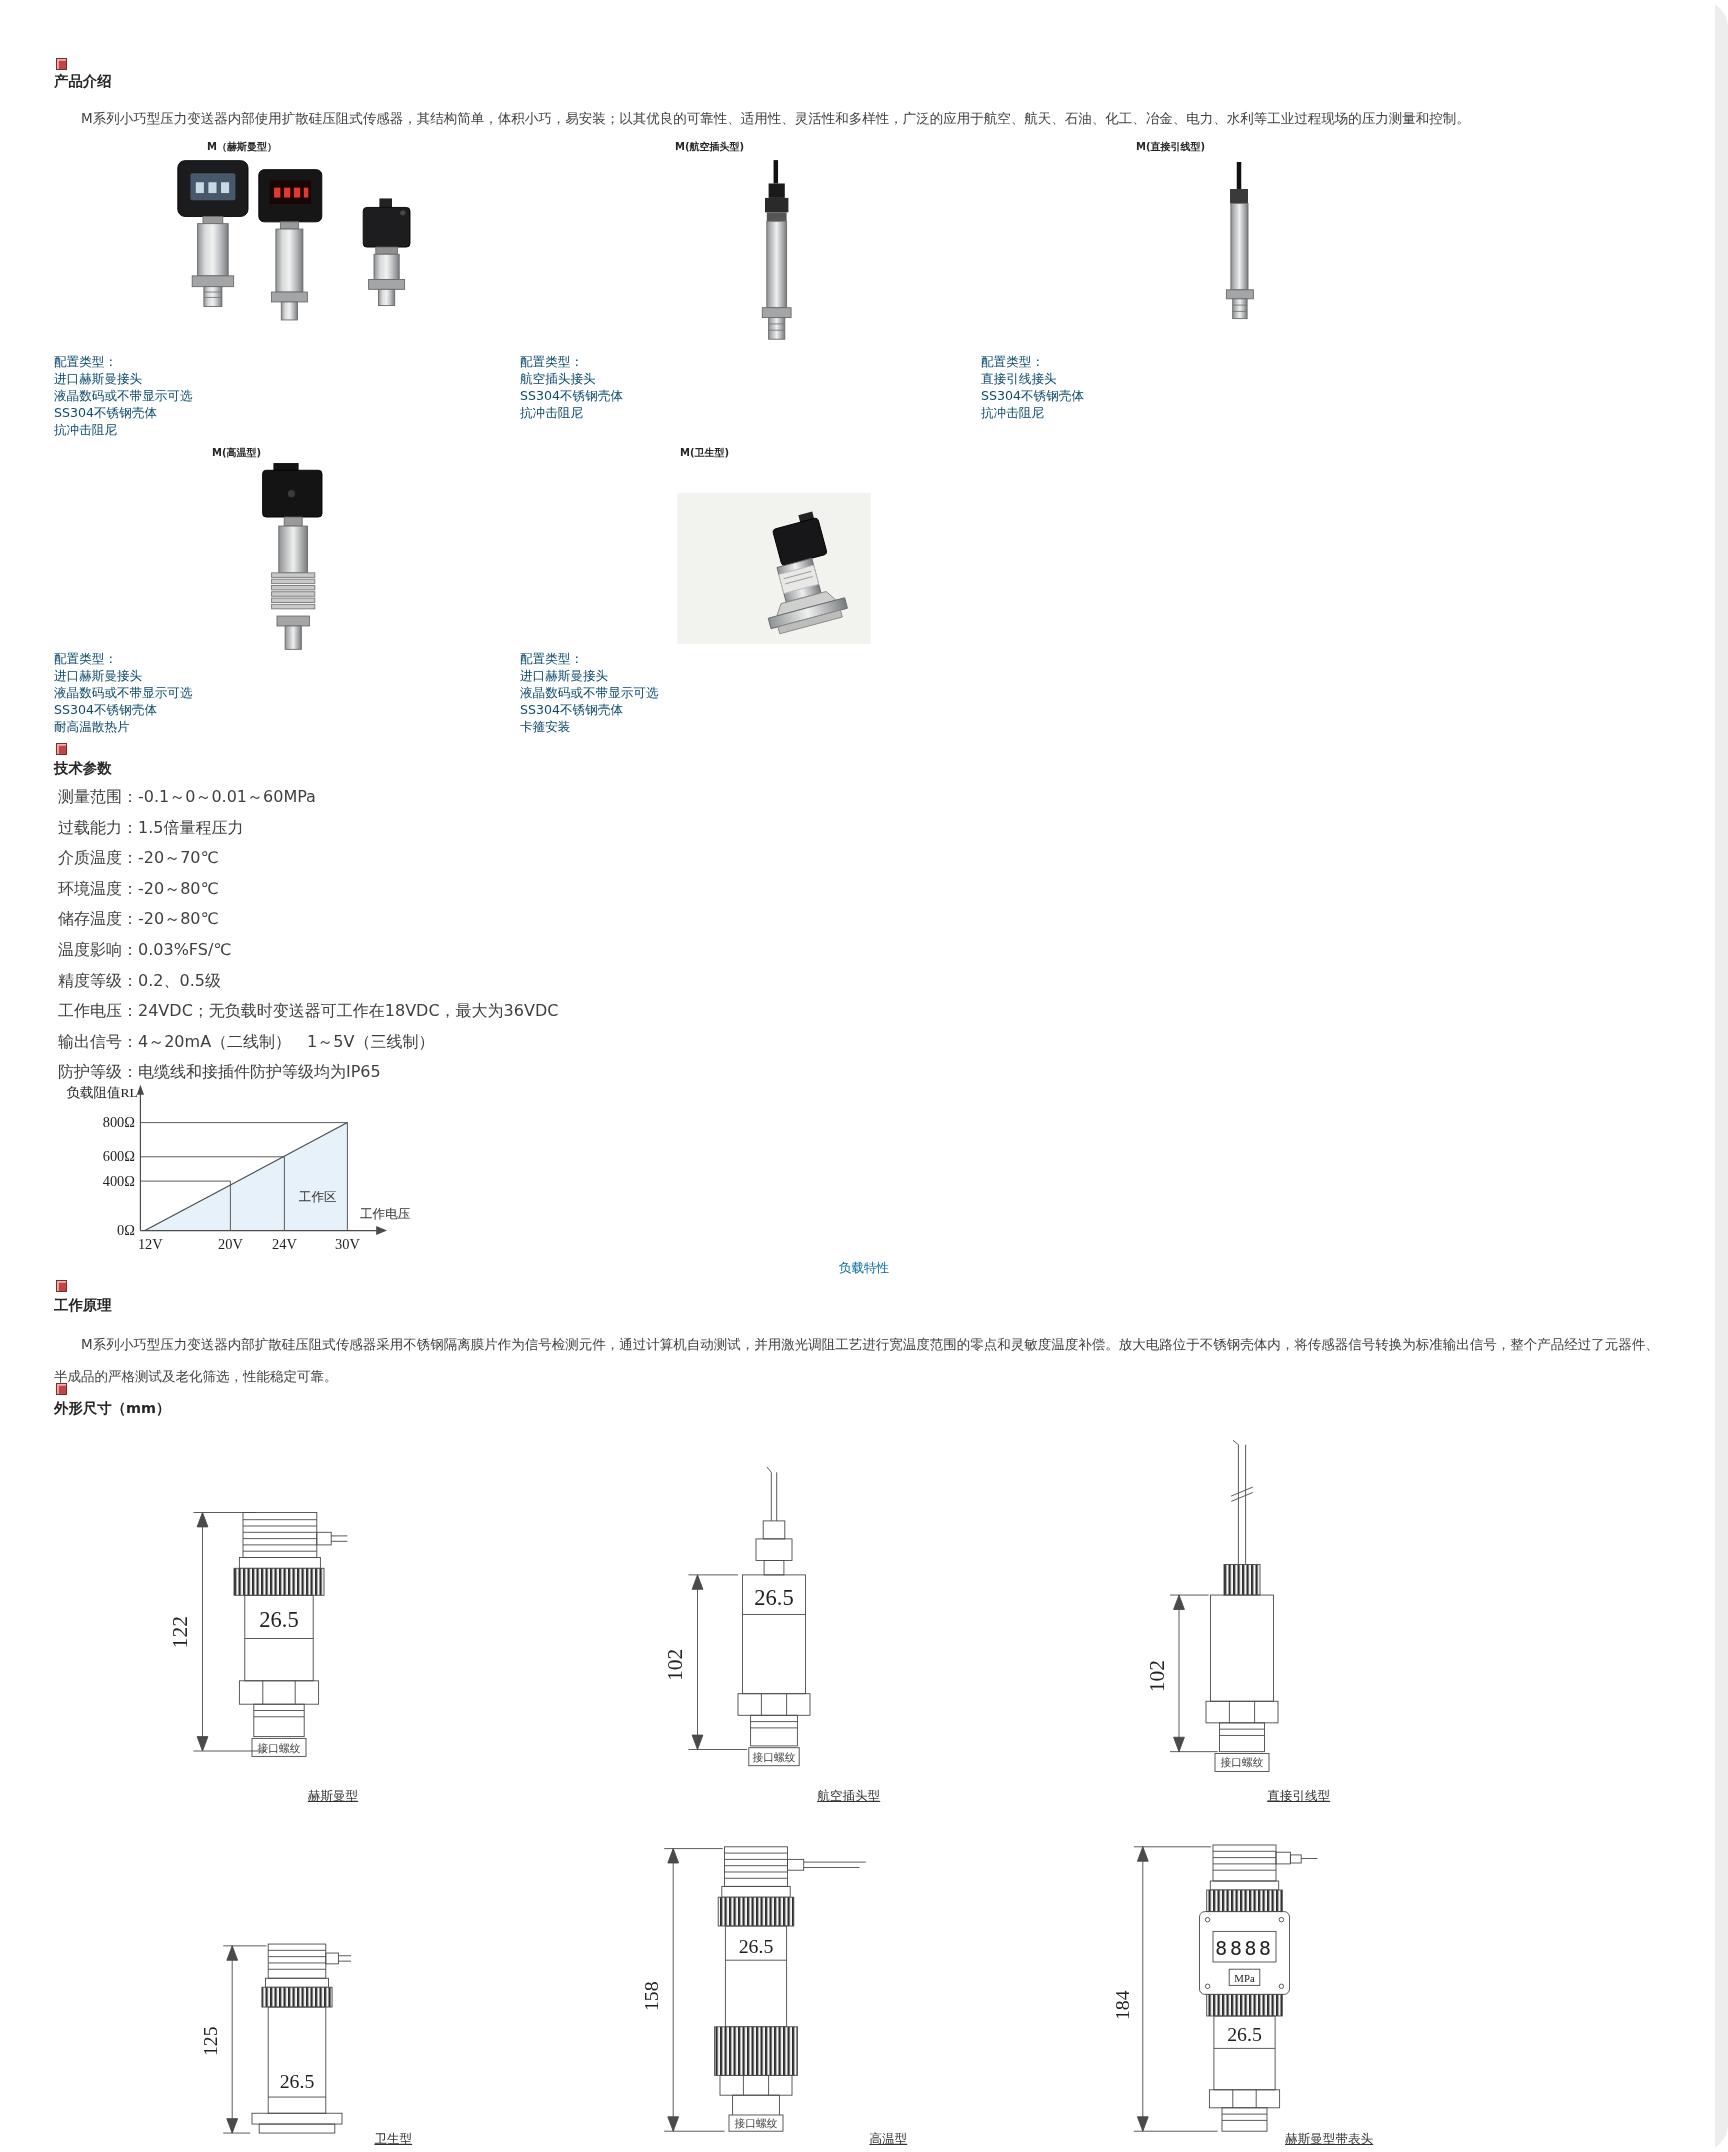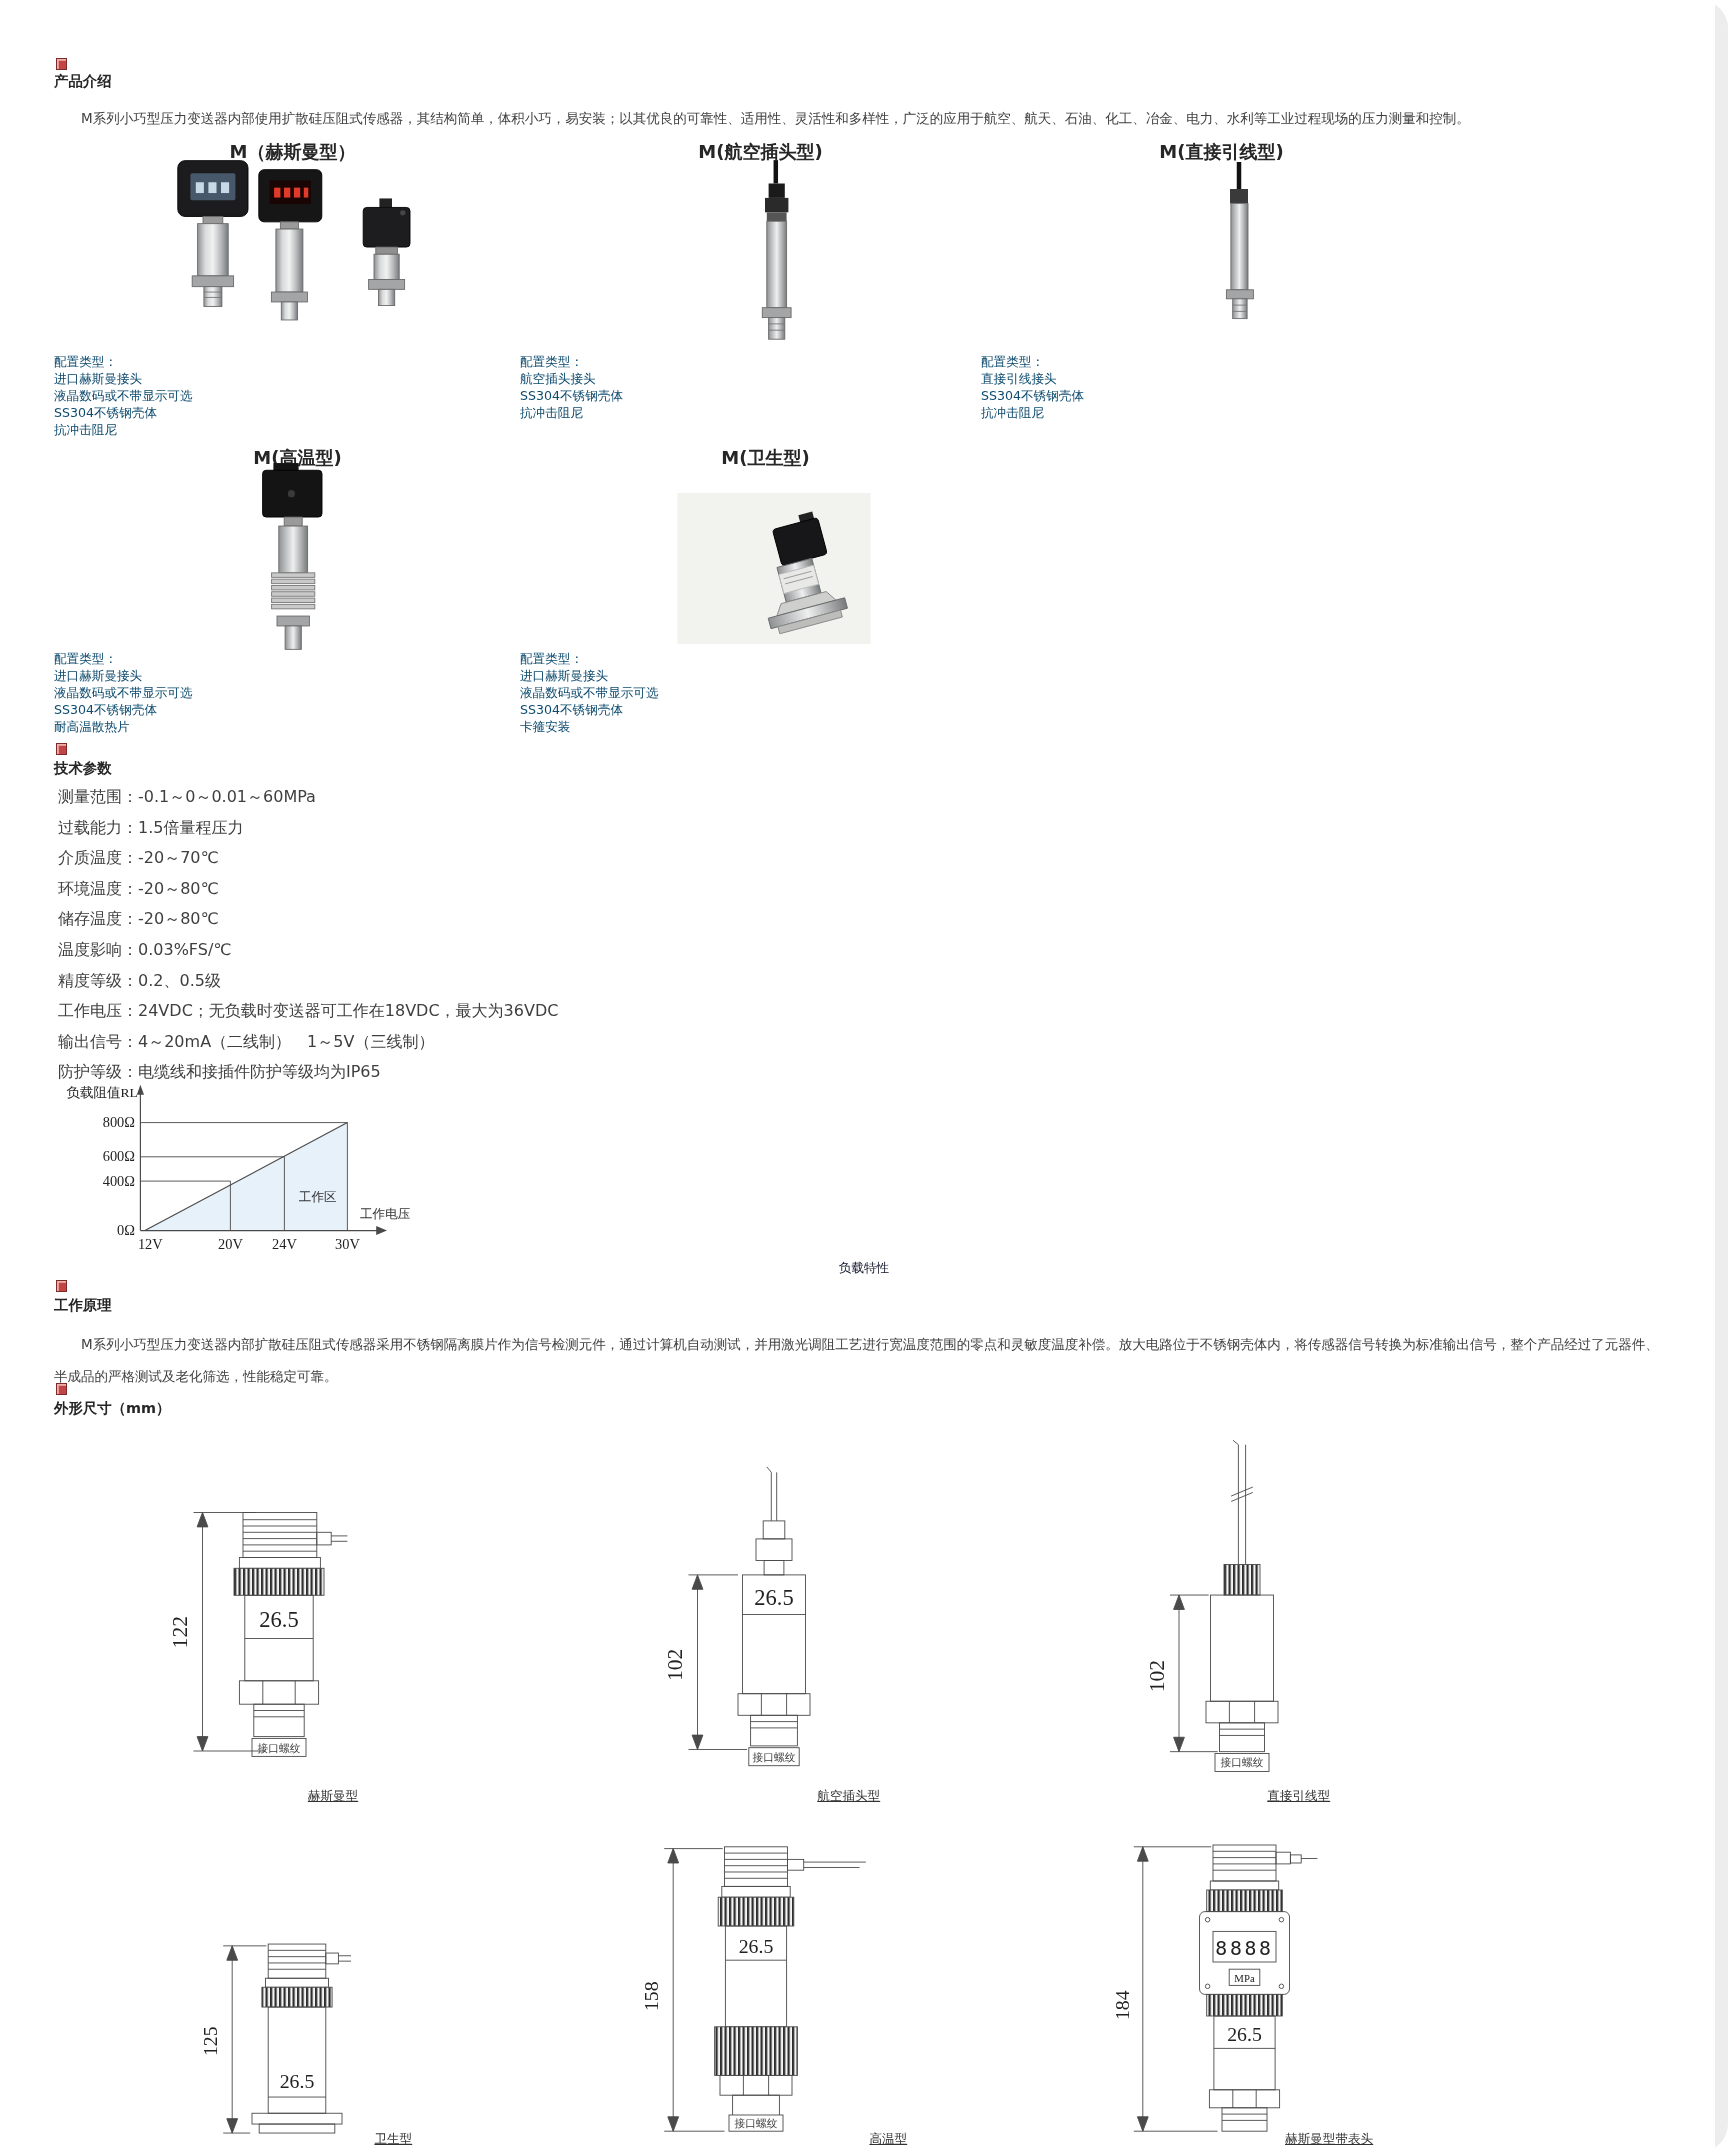--- a/index.html
+++ b/index.html
@@ -4,28 +4,28 @@
 <style>
   html,body{margin:0;padding:0;background:#fff;}
   .page{position:relative;width:1728px;height:2152px;background:#ffffff;overflow:hidden;
         font-family:"DejaVu Sans",sans-serif;color:#3c3c3c;border-radius:28px;}
   .right-strip{position:absolute;right:0;top:0;width:12.6px;height:2152px;background:#ededed;}
   .broken-icon{position:absolute;left:56px;width:9px;height:10px;background:#c24444;
         border:0.9px solid #7e2a2a;box-shadow:inset 1.8px 1.8px 0 #e9b3aa;}
   .sec-h{position:absolute;left:54px;font-size:14.4px;font-weight:bold;color:#262626;}
   .para{position:absolute;left:54px;width:1620px;font-size:13.5px;line-height:21.6px;
         color:#404040;text-indent:2em;}
-  .ptitle{position:absolute;font-size:18px;font-weight:bold;color:#262626;text-align:center;width:171px;}
+  .ptitle{position:absolute;font-size:10px;font-weight:bold;color:#262626;text-align:left;width:171px;}
   .cfg{position:absolute;font-size:12.6px;line-height:17px;color:#0c4a6e;}
   .tech-list{position:absolute;left:58px;top:788px;font-size:16px;color:#3f3f3f;}
   .tech-list > div{height:18px;line-height:18px;margin-bottom:12.6px;}
   .caption-u{position:absolute;font-size:12.6px;color:#333;text-align:right;}
   .caption-u span{text-decoration:underline;padding:0 1.8px;}
   .chart-caption{position:absolute;top:1260px;left:0;width:1728px;text-align:center;
-        font-size:12.6px;color:#0f172a;font-family:Liberation Mono, monospace;}
+        font-size:12.6px;color:#0369a1;font-family:Liberation Mono, monospace;}
   svg{position:absolute;overflow:visible;}
   .dimtext{font-family:"Liberation Serif",serif;}
 </style>
 </head>
 <body>
 
 <div class="page">
   <div class="right-strip"></div>
 
   <span class="broken-icon" style="top:58px"></span>

